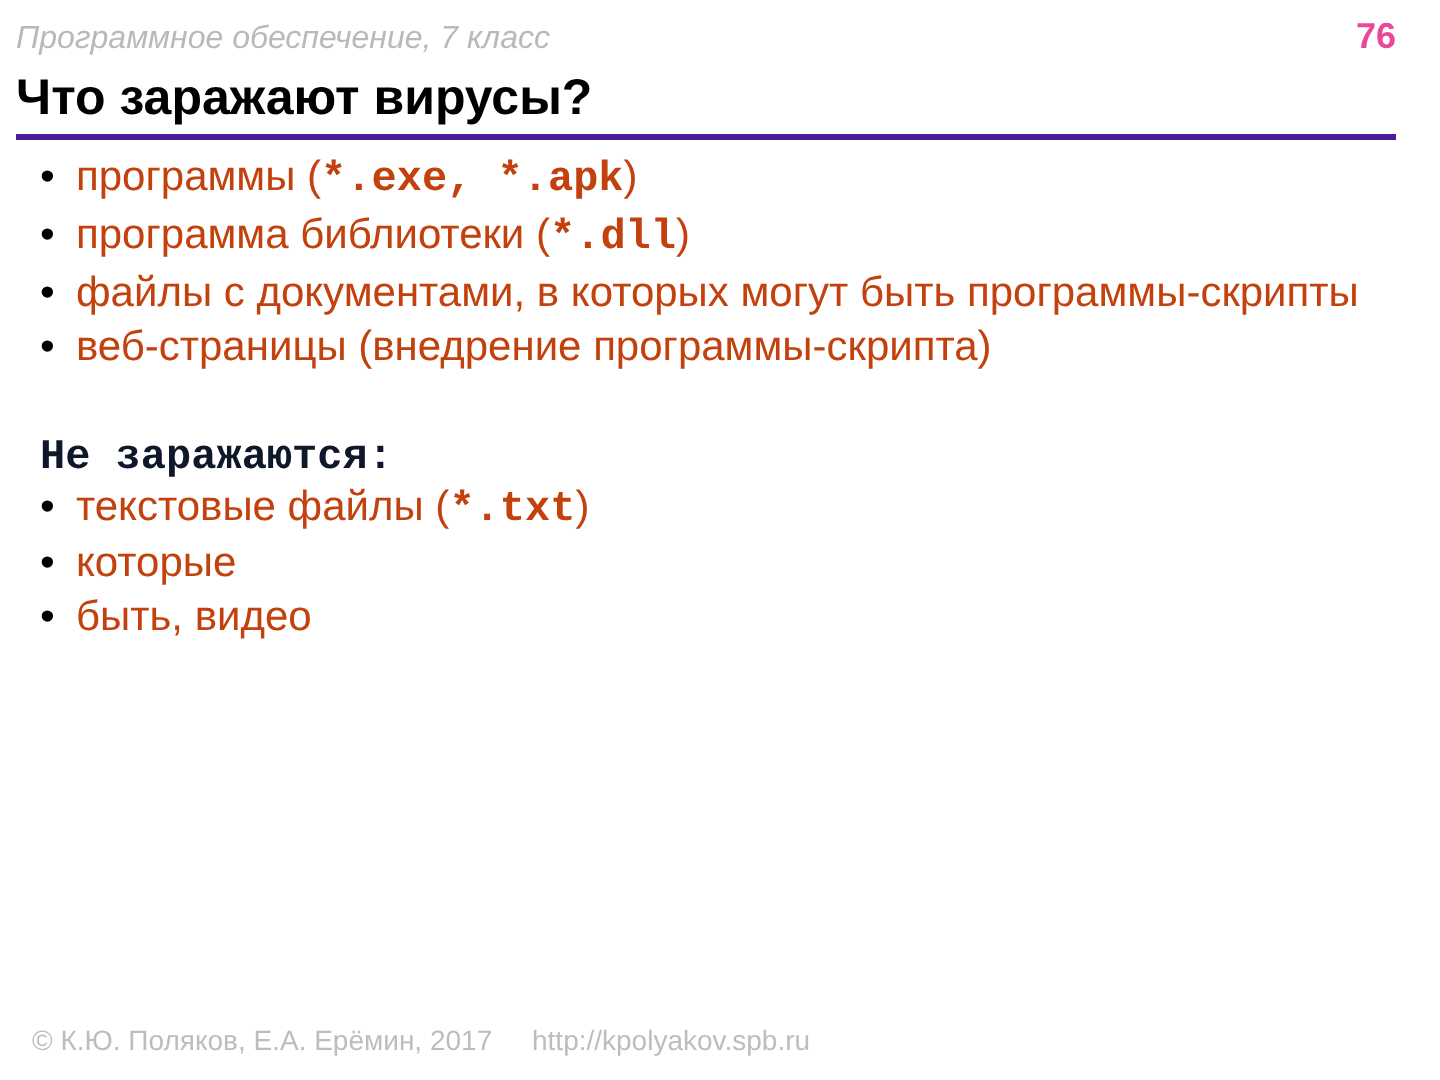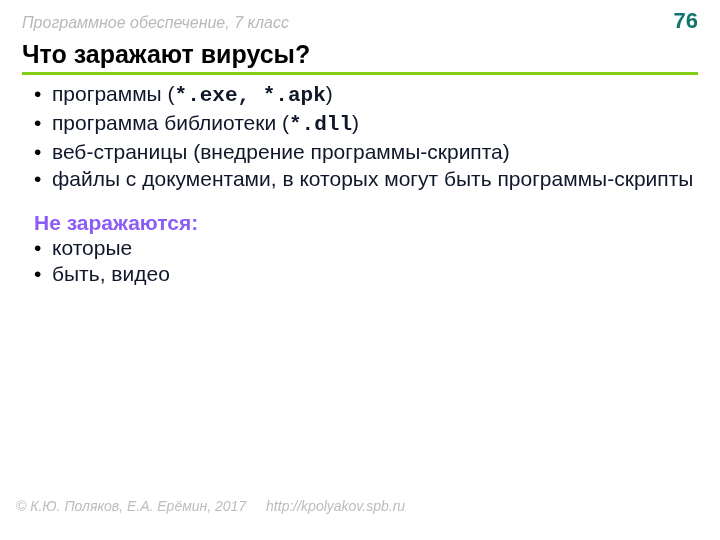--- a/index.html
+++ b/index.html
@@ -1,83 +1,83 @@
 <!DOCTYPE html>
 <html><head>
 <meta charset="utf-8">
 <style>
   * { margin: 0; padding: 0; box-sizing: border-box; }
   html, body { width: 720px; height: 540px; background: #fff; font-family: Arial, Helvetica, sans-serif; }
   .slide {
     width: 720px;
     height: 540px;
     position: relative;
-    padding: 8px 22px 0 22px;
+    padding: 8px 22px 0 8px;
   }
   .meta-row {
     display: flex;
     justify-content: space-between;
     align-items: baseline;
     color: #b9b9b9;
     font-style: italic;
     font-size: 16px;
     padding-right: 0;
   }
   .meta-row .page-num {
-    color: #0f766e;
+    color: #ec4899;
     font-style: normal;
     font-weight: bold;
-    font-size: 22px;
+    font-size: 18px;
   }
   .title {
     font-weight: bold;
     font-size: 25px;
     color: #000;
     margin-top: 6px;
     padding-bottom: 3px;
-    border-bottom: 3px solid #84cc16;
+    border-bottom: 3px solid #4c1d95;
   }
   .body {
     margin-top: 6px;
     padding-left: 12px;
   }
   ul.bullets {
     list-style: none;
     font-size: 21px;
     line-height: 1.28;
-    color: #0f172a;
+    color: #c2410c;
   }
   ul.bullets li {
     position: relative;
     padding-left: 18px;
   }
   ul.bullets li::before {
     content: "•";
     position: absolute;
     left: 0;
     top: 0;
     color: #000;
   }
   .mono {
     font-family: "Courier New", Courier, monospace;
     font-weight: bold;
   }
   .section-label {
-    margin-top: 18px;
+    margin-top: 30px;
     font-size: 21px;
-    color: #8b5cf6;
+    color: #0f172a;
     font-weight: bold;
+    font-family: Liberation Mono, monospace;
   }
   .footer {
     position: absolute;
     left: 16px;
-    bottom: 26px;
+    bottom: 12px;
     font-size: 14px;
     color: #bdbdbd;
-    font-style: italic;
   }
   .footer .url {
     margin-left: 16px;
   }
 </style>
 </head>
 <body>
 <div class="slide">
 
   <div class="meta-row">
@@ -90,30 +90,33 @@
   <div class="body">
 
     <ul class="bullets">
       <li>
         <span>программы (</span><span class="mono">*.exe, *.apk</span><span>)</span>
       </li>
       <li>
         <span>программа библиотеки (</span><span class="mono">*.dll</span><span>)</span>
       </li>
       <li>
-        <span>веб-страницы (внедрение программы-скрипта)</span>
+        <span>файлы с документами, в которых могут быть программы-скрипты</span>
       </li>
       <li>
-        <span>файлы с документами, в которых могут быть программы-скрипты</span>
+        <span>веб-страницы (внедрение программы-скрипта)</span>
       </li>
     </ul>
 
     <div class="section-label">Не заражаются:</div>
 
     <ul class="bullets">
+      <li>
+        <span>текстовые файлы (</span><span class="mono">*.txt</span><span>)</span>
+      </li>
       <li>
         <span>которые</span>
       </li>
       <li>
         <span>быть, видео</span>
       </li>
     </ul>
 
   </div>
 

